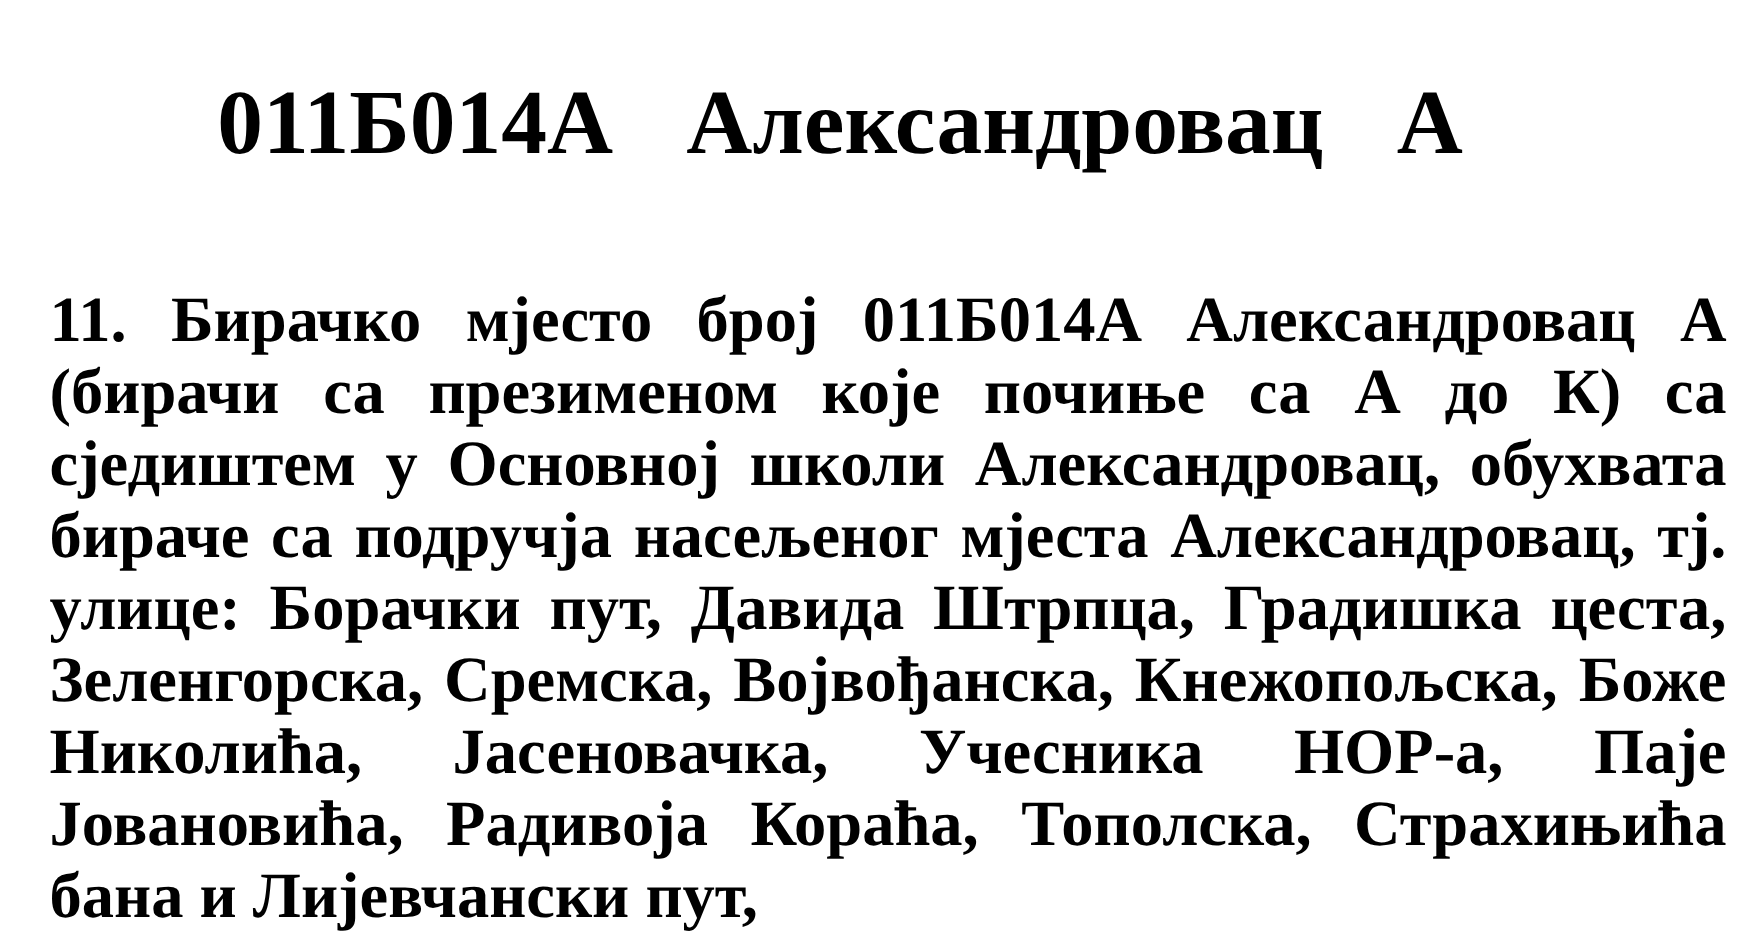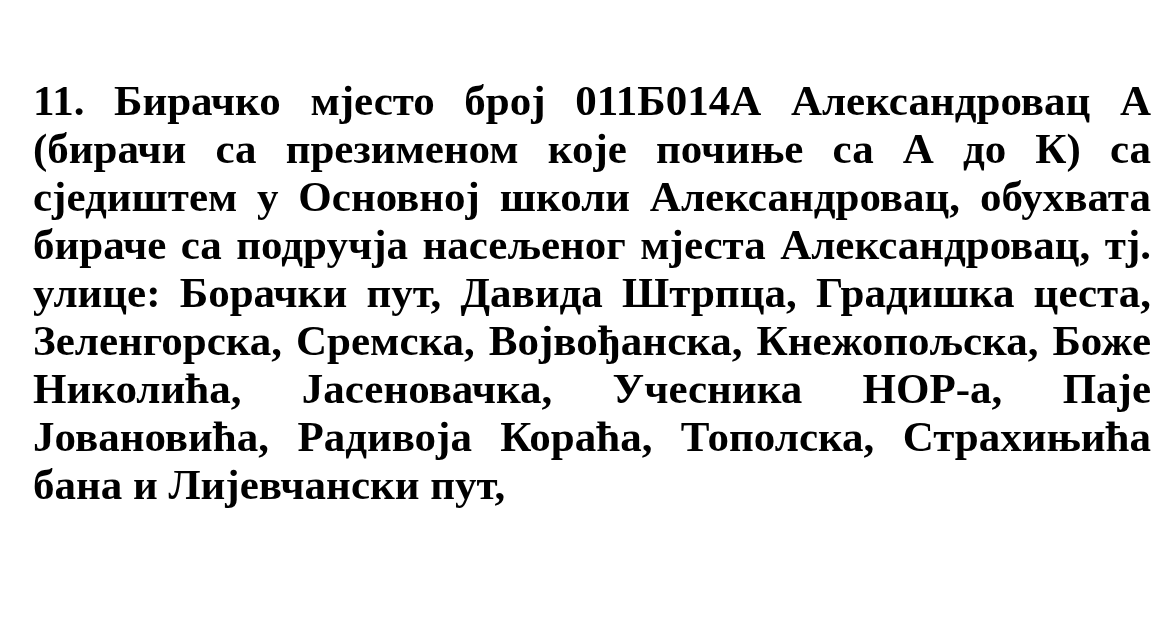--- a/index.html
+++ b/index.html
@@ -42,14 +42,15 @@
     margin-top: 12px;
   }
   .doc-paragraph .body-regular {
     font-weight: bold;
   }
 </style>
 </head>
 <body>
 
 <div class="page">
+  <h1 class="doc-heading">011Б014А Александровац А</h1>
   <p class="doc-paragraph"><span class="lead-bold">11. Бирачко мјесто број 011Б014А Александровац А (бирачи са презименом које почиње са А до К) са сједиштем у Основној школи Александровац,</span> <span class="body-regular">обухвата бираче са подручја насељеног мјеста Александровац, тј. улице: Борачки пут, Давида Штрпца, Градишка цеста, Зеленгорска, Сремска, Војвођанска, Кнежопољска, Боже Николића, Јасеновачка, Учесника НОР-а, Паје Јовановића, Радивоја Кораћа, Тополска, Страхињића бана и Лијевчански пут,</span></p>
 </div>
 
 </body></html>

